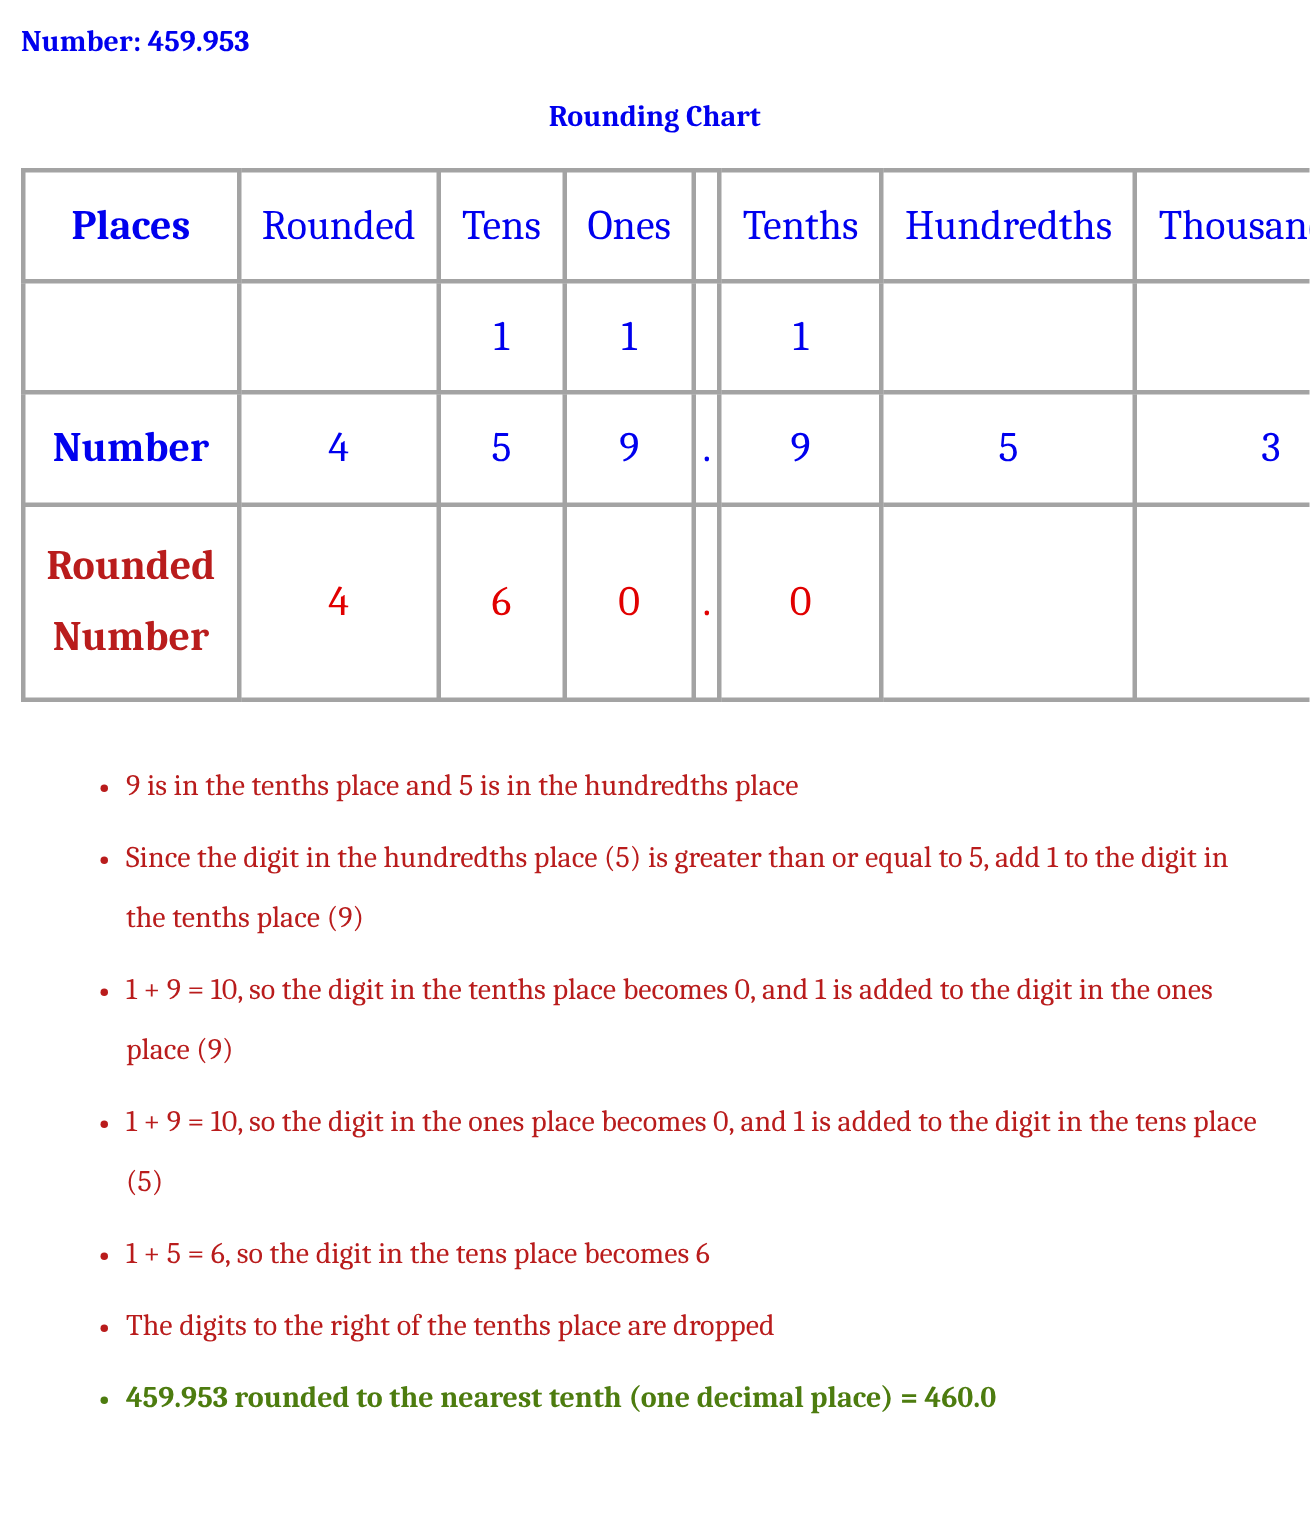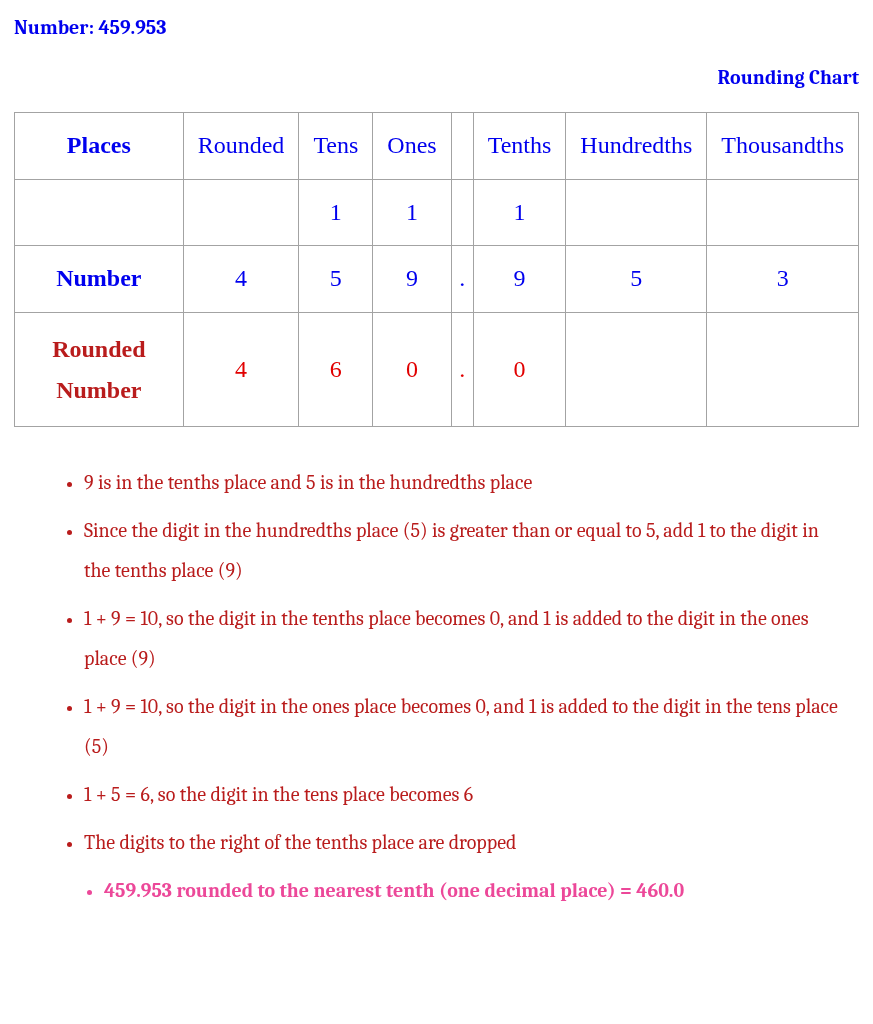--- a/index.html
+++ b/index.html
@@ -13,35 +13,34 @@
     padding: 14px 14px 30px 14px;
     width: 873px;
     background: #fff;
     line-height: 1.4;
   }
   .number-line {
     font-weight: bold;
     margin-bottom: 22px;
   }
   .chart-title {
-    text-align: right;
+    text-align: center;
     font-weight: bold;
     margin-bottom: 20px;
   }
   table {
     border-collapse: collapse;
     width: 100%;
     margin-bottom: 36px;
   }
   th, td {
-    border: 1px solid #a3a3a3;
+    border: 3px solid #a3a3a3;
     padding: 16px 14px;
     text-align: center;
-    font-size: 24px;
-    font-family: Liberation Serif, serif;
+    font-size: 28px;
   }
   .row-header {
     font-weight: bold;
     text-align: center;
     color: #0000EE;
   }
   .rounded-header {
     font-weight: bold;
     color: #b91c1c;
     line-height: 1.7;
@@ -56,21 +55,21 @@
   ul {
     margin: 0 0 0 40px;
     padding: 0 20px 0 30px;
     list-style: disc;
   }
   li {
     margin-bottom: 8px;
     line-height: 2;
   }
   li.blue { color: #b91c1c; }
-  li.red { color: #ec4899; font-weight: bold; margin-left: 20px; }
+  li.red { color: #4d7c0f; font-weight: bold; }
   li::marker {
     font-size: 18px;
   }
 </style>
 </head>
 <body>
 
 <div class="number-line">Number: 459.953</div>
 
 <div class="chart-title">Rounding Chart</div>

